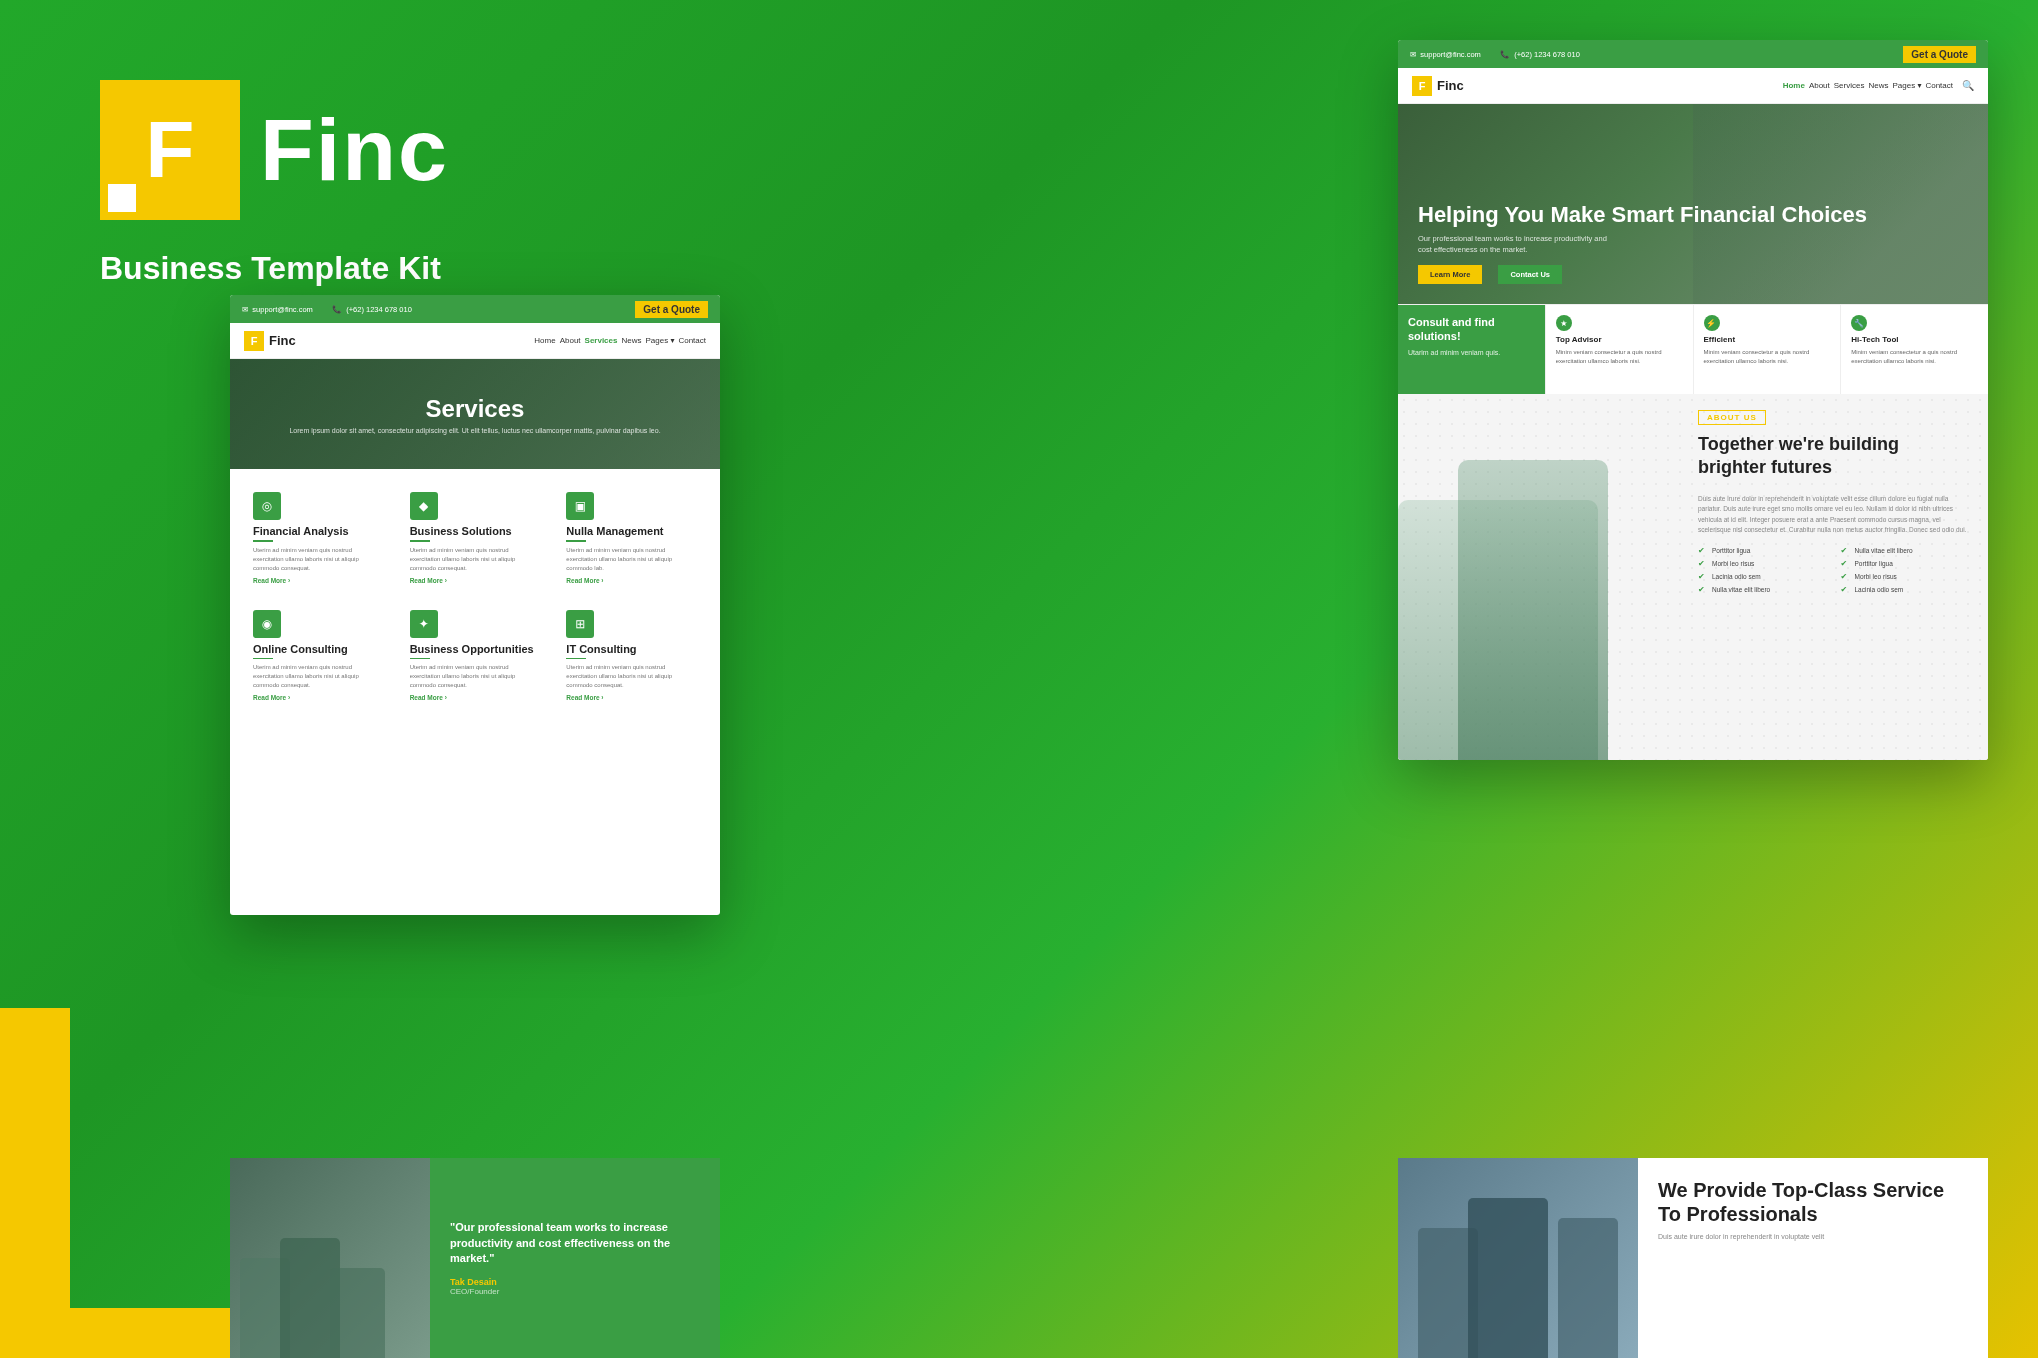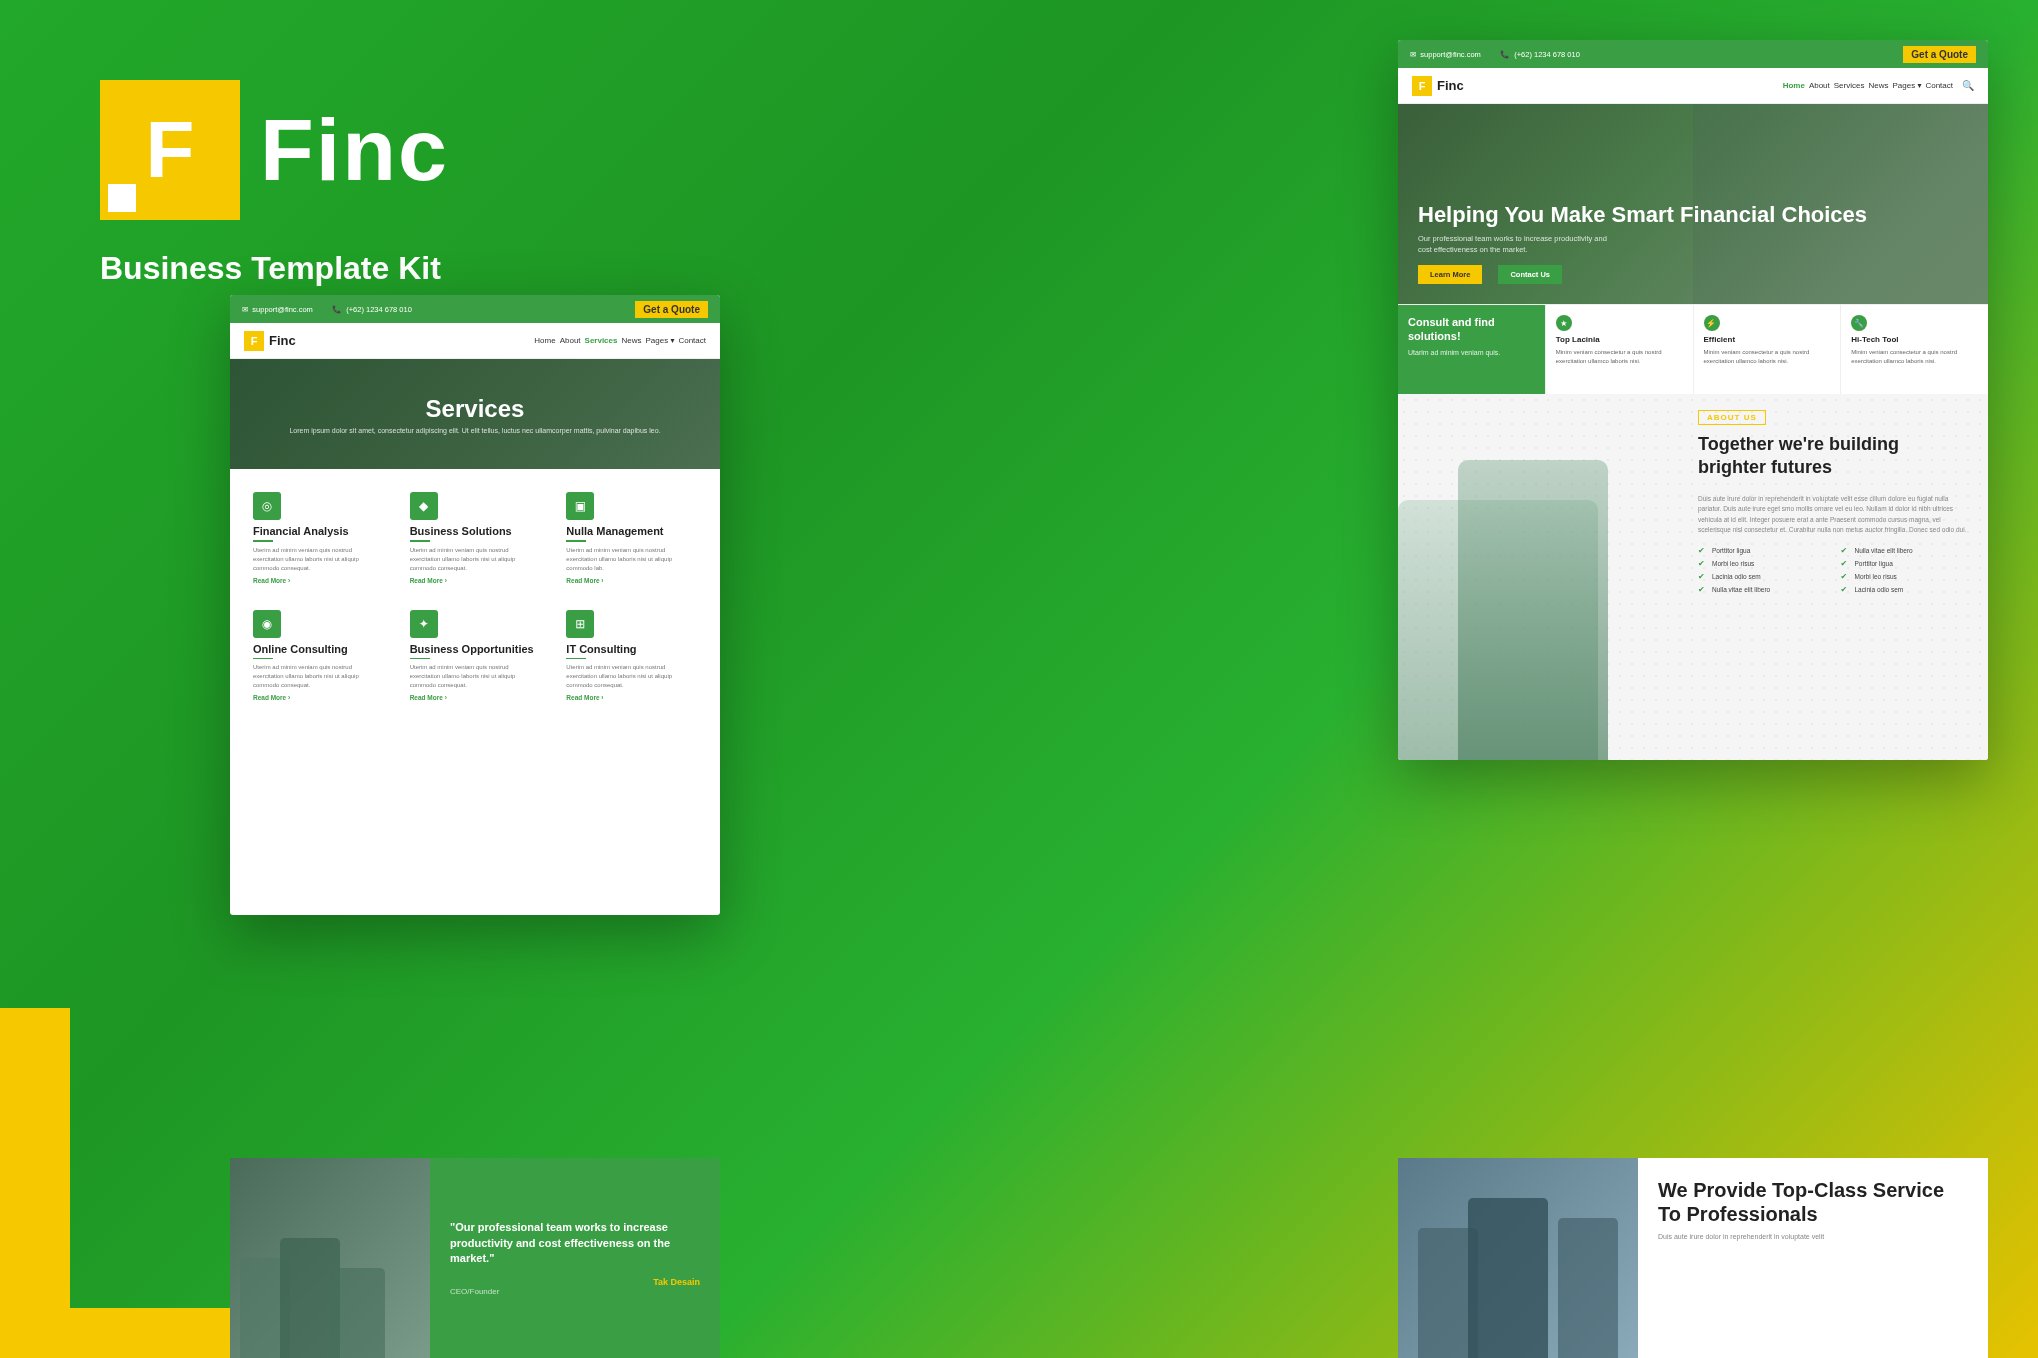--- a/index.html
+++ b/index.html
@@ -464,21 +464,20 @@
       font-weight: 700;
       color: white;
       line-height: 1.4;
       margin-bottom: 10px;
     }
 
     .testimonial-author {
       font-size: 9px;
       font-weight: 700;
       color: #f5c800;
-      text-align: right;
     }
 
     .testimonial-role {
       font-size: 8px;
       color: rgba(255,255,255,0.7);
     }
 
     
     .card-bottom-right {
       position: absolute;
@@ -650,21 +649,21 @@
     </div>
   </div>
 
   <div class="feature-boxes">
     <div class="feature-box green-box">
       <div class="feature-box-title">Consult and find solutions!</div>
       <div class="feature-box-text">Utarim ad minim veniam quis.</div>
     </div>
     <div class="feature-box">
       <div class="feature-box-icon">★</div>
-      <div class="feature-box-title">Top Lacinia</div>
+      <div class="feature-box-title">Top Advisor</div>
       <div class="feature-box-text">Minim veniam consectetur a quis nostrd exercitation ullamco laboris nisi.</div>
     </div>
     <div class="feature-box">
       <div class="feature-box-icon">⚡</div>
       <div class="feature-box-title">Efficient</div>
       <div class="feature-box-text">Minim veniam consectetur a quis nostrd exercitation ullamco laboris nisi.</div>
     </div>
     <div class="feature-box">
       <div class="feature-box-icon">🔧</div>
       <div class="feature-box-title">Hi-Tech Tool</div>

